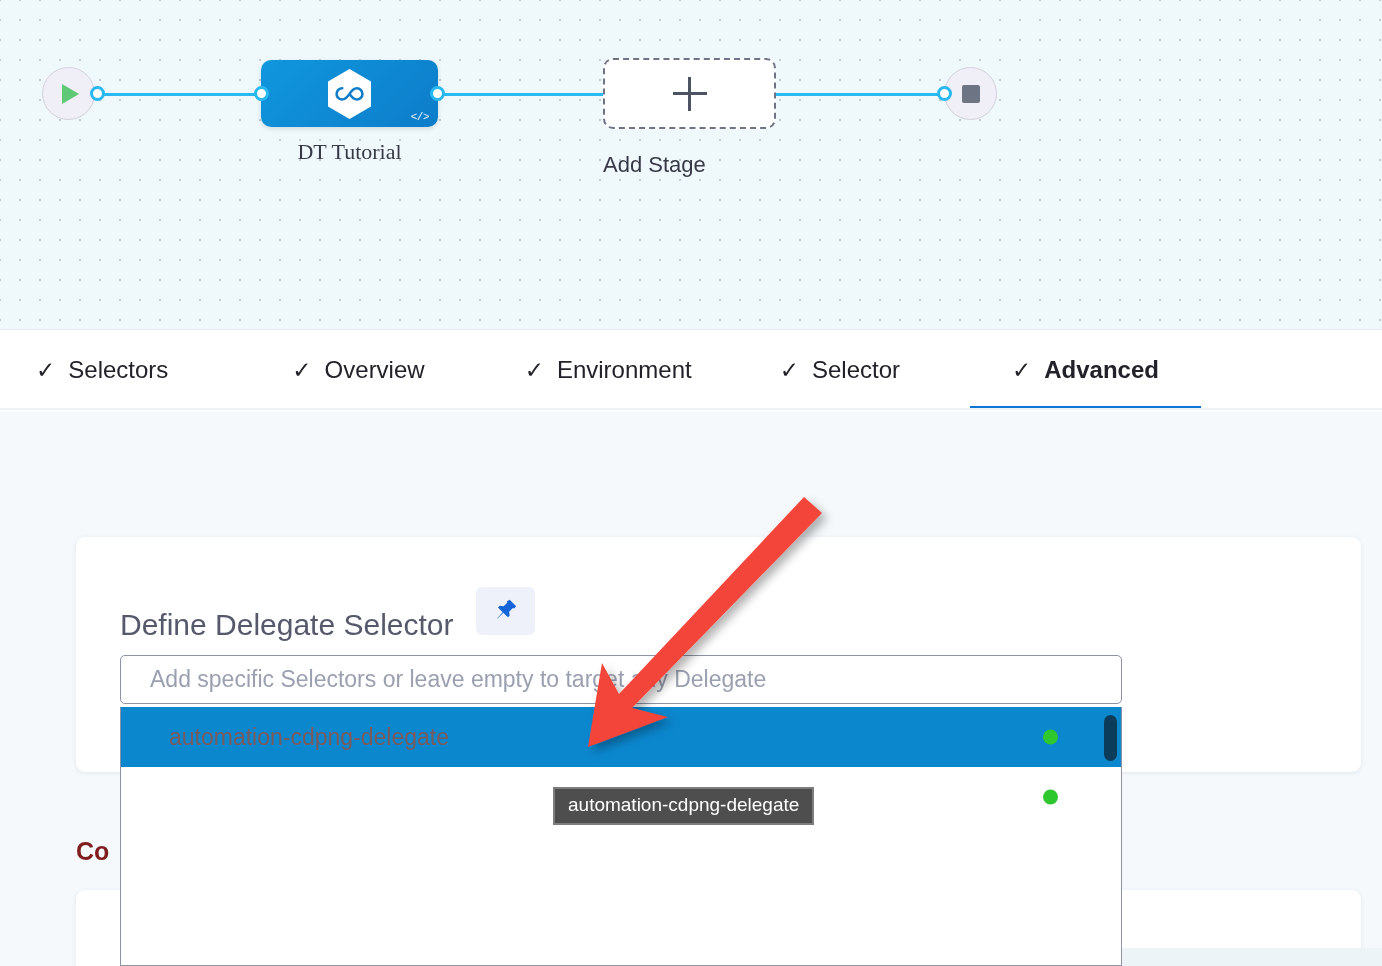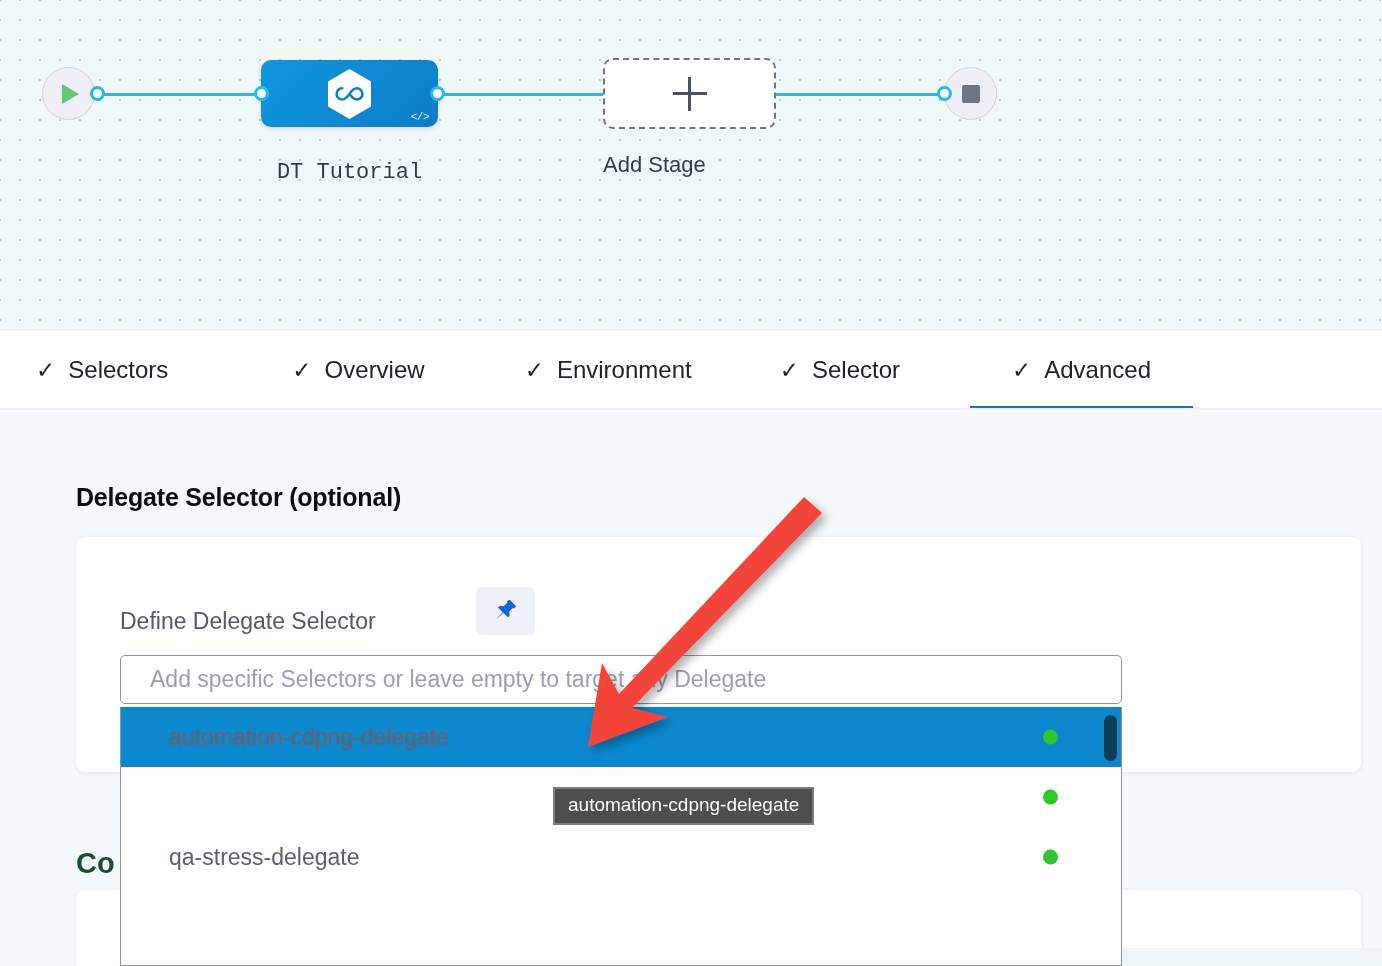--- a/index.html
+++ b/index.html
@@ -68,23 +68,23 @@
     display: flex; align-items: center; justify-content: center;
   }
   .stage-node .hex { position: relative; width: 47px; height: 52px; }
   .stage-node .hex svg { display: block; }
   .code-badge {
     position: absolute; right: 9px; bottom: 4px;
     font-size: 11px; color: #ffffff; opacity: .92;
     font-family: "Liberation Mono", monospace; letter-spacing: -0.5px;
   }
   .stage-label {
-    position: absolute; left: 261px; top: 160px; width: 177px;
+    position: absolute; left: 261px; top: 139px; width: 177px;
     text-align: center; font-size: 22px; color: #383946;
-    font-family: Liberation Mono, monospace;
+    font-family: Liberation Serif, serif;
   }
 
   
   .add-stage {
     position: absolute; left: 603px; top: 58px;
     width: 173px; height: 71px; border-radius: 10px;
     background: #ffffff; border: 2px dashed #6e7385;
     display: flex; align-items: center; justify-content: center;
   }
   .plus-v, .plus-h { position: absolute; background: #4d5362; }
@@ -103,21 +103,21 @@
   .tabbar-underline {
     position: absolute; left: 0; top: 408px; width: 1382px; height: 2px;
     background: #eef1f5;
   }
   .tab {
     display: flex; align-items: center; gap: 13px;
     font-size: 24px; color: #22222a; white-space: nowrap;
     height: 80px; position: relative; cursor: pointer;
   }
   .tab .check { font-size: 23px; line-height: 1; color: #22222a; }
-  .tab.active .tab-text { font-weight: normal; }
+  .tab.active .tab-text { font-weight: bold; }
   .tab.active::after {
     content: ""; position: absolute; left: -42px; right: -42px;
     bottom: 0; height: 4px; background: #0c74d4;
   }
   #tab-0 { margin-left: 36px; }
   #tab-1 { margin-left: 124px; }
   #tab-2 { margin-left: 100px; }
   #tab-3 { margin-left: 88px; }
   #tab-4 { margin-left: 112px; }
 
@@ -132,31 +132,31 @@
     letter-spacing: -0.2px;
   }
   .card {
     position: absolute; left: 76px; top: 125px;
     width: 1285px; height: 235px;
     background: #ffffff; border-radius: 9px;
     box-shadow: 0 1px 4px rgba(40,60,90,0.10);
   }
   .card-label {
     position: absolute; left: 44px; top: 71px;
-    font-size: 23px; color: #55596b;
+    font-size: 30px; color: #55596b;
   }
   .pin-btn {
     position: absolute; left: 400px; top: 50px;
     width: 59px; height: 48px; border-radius: 6px;
     background: #eef1f9; border: none; cursor: pointer;
     display: flex; align-items: center; justify-content: center;
   }
   .section-title-2 {
     position: absolute; left: 76px; top: 425px;
-    font-size: 29px; font-weight: bold; color: #14532d; margin-top: 10px;
+    font-size: 25px; font-weight: bold; color: #7f1d1d;
   }
   .card-2 {
     position: absolute; left: 76px; top: 478px;
     width: 1285px; height: 100px;
     background: #ffffff; border-radius: 9px;
     box-shadow: 0 1px 4px rgba(40,60,90,0.10);
   }
   .bottom-band {
     position: absolute; left: 1120px; top: 536px;
     width: 262px; height: 20px; background: #edf4f8;
@@ -287,21 +287,20 @@
     </div>
     <div class="tab active" id="tab-4">
       <span class="check">✓</span>
       <span class="tab-text">Advanced</span>
     </div>
   </div>
   <div class="tabbar-underline"></div>
 
   <div class="form-body">
 
-    <div class="section-title">Delegate Selector (optional)</div>
 
     <div class="card">
       <div class="card-label">Define Delegate Selector</div>
       <button class="pin-btn">
         <span>
           <svg width="26" height="26" viewBox="0 0 24 24">
             <path d="M15.4 2.6 l6 6 -1.9 1.9 -1.2 -.3 -3.4 3.4 .5 3.6
                      -1.6 1.6 -4.3 -4.3 -4.9 4.9 -.9 .9 .6 -1.2 4.6 -5.1
                      -4.3 -4.3 1.6 -1.6 3.6 .5 3.4 -3.4 -.3 -1.2 z" fill="#1565d8"></path>
           </svg>
@@ -316,24 +315,20 @@
 
   <div class="combo">
     <input class="combo-input" type="text" placeholder="Add specific Selectors or leave empty to target any Delegate" value="" style="">
 
     <div class="combo-list">
       <div class="combo-opt selected">
         <span>automation-cdpng-delegate</span>
         <span class="dot"></span>
       </div>
       <div class="combo-opt">
-        <span class="dot"></span>
-      </div>
-      <div class="combo-opt">
-        <span>qa-stress-delegate</span>
         <span class="dot"></span>
       </div>
       <div class="scroll-track">
         <div class="scroll-thumb"></div>
       </div>
     </div>
   </div>
 
   <div class="tooltip">automation-cdpng-delegate</div>
 

